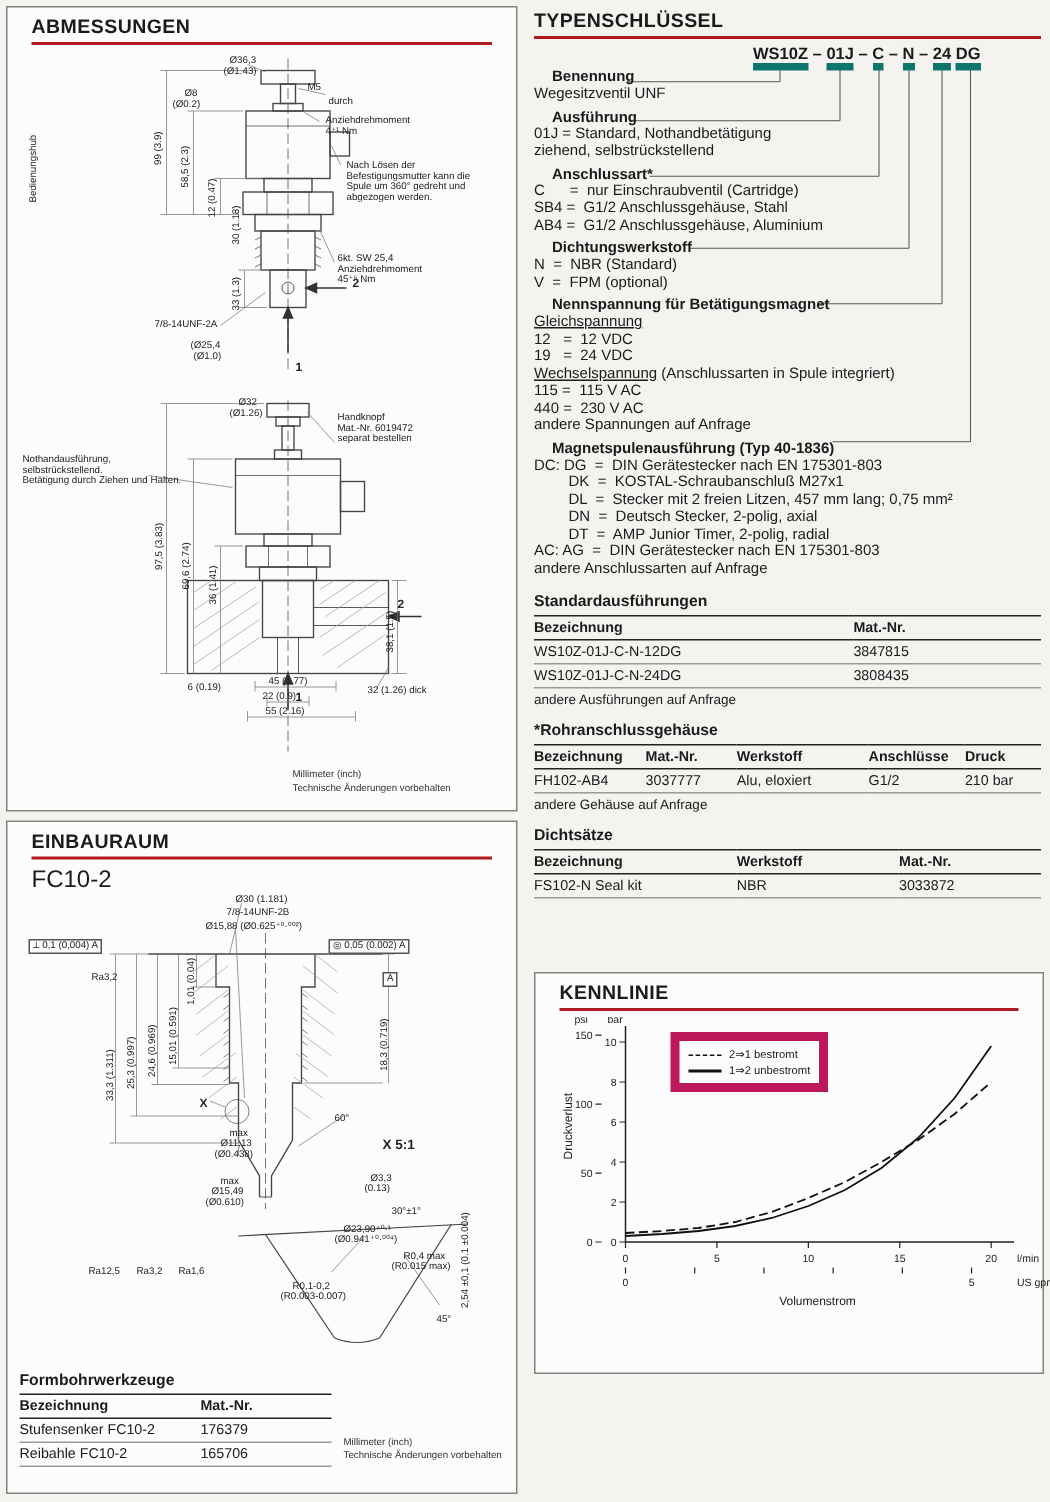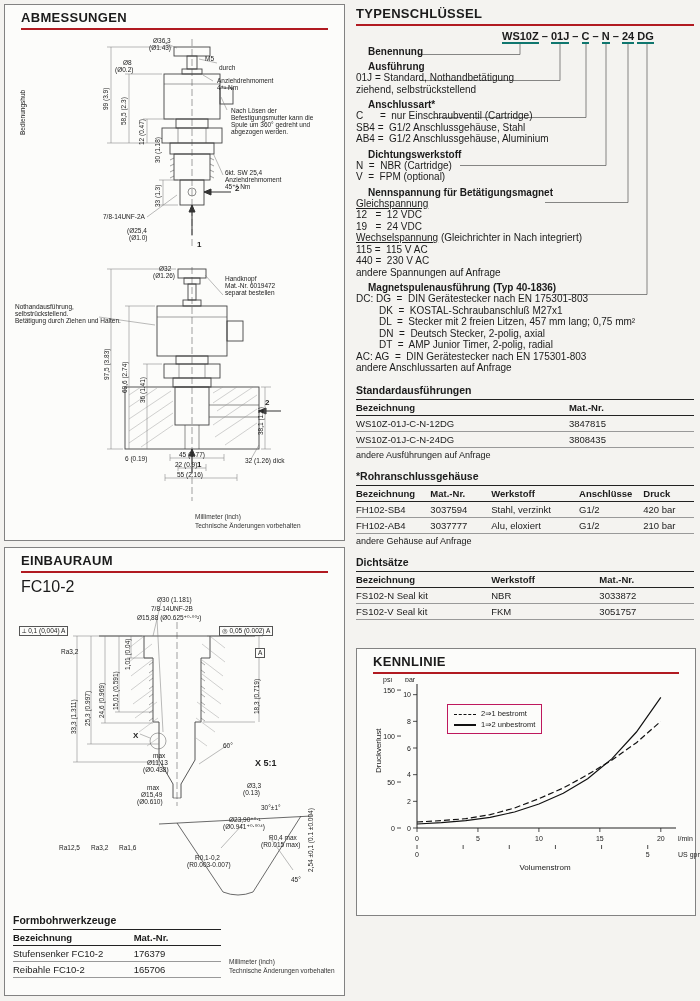--- a/index.html
+++ b/index.html
@@ -11,36 +11,36 @@
 .redline{height:2px;background:var(--accent);margin-top:3px;}
 .subtitle{font-size:16px;margin-top:5px;}
 .draw{position:absolute;}
 .draw svg{position:absolute;left:0;top:0;}
 .dl{position:absolute;font-size:6.5px;line-height:7.5px;white-space:nowrap;transform-origin:0 0;color:#222;}
 .dlb{border:1px solid #555;padding:0 2px;background:#fcfcfa;}
 .mmnote{position:absolute;font-size:6.5px;line-height:8.5px;color:#333;}
 .rcol{position:absolute;left:356px;top:6px;width:338px;}
 .connector{position:absolute;left:0;top:0;pointer-events:none;}
 .code{position:relative;margin:4px 0 2px 146px;font-size:11px;font-weight:bold;white-space:pre;}
-.code .seg{border-bottom:2px solid #0f766e;text-align:right;}
+.code .seg{border-bottom:5px solid #0f766e;text-align:right;}
 .ts-body{position:relative;margin-top:4px;}
 .h{font-size:10px;font-weight:bold;line-height:11px;position:relative;padding-left:12px;}
 .mt{margin-top:4px;}
 .ln{font-size:10px;line-height:11.5px;white-space:pre;position:relative;}
 .ind{padding-left:23px;}
 .ul{text-decoration:underline;}
 .tbl-title{font-size:10.5px;font-weight:bold;margin-top:10px;margin-bottom:3px;}
 table.tbl{width:100%;border-collapse:collapse;font-size:9.5px;}
 table.tbl th{font-weight:bold;text-align:left;border-top:1px solid #222;border-bottom:1px solid #222;padding:2px 2px 2px 0;}
 table.tbl td{border-bottom:1px solid #999;padding:2px 2px 2px 0;}
 .tbl-note{font-size:9px;margin-top:2px;}
 #kenn{left:356px;top:648px;width:340px;height:268px;}
 .cond{font-size:9px;margin-top:5px;}
 .chart{position:relative;margin-top:2px;height:205px;}
-.legend{position:absolute;left:74px;top:28px;border:1px solid #be185d;background:#fcfcfa;padding:3px 6px;font-size:7.5px;line-height:11px;z-index:2;}
+.legend{position:absolute;left:74px;top:12px;border:6px solid #be185d;background:#fcfcfa;padding:3px 6px;font-size:7.5px;line-height:11px;z-index:2;}
 .legend .sample{display:inline-block;width:22px;vertical-align:middle;margin-right:5px;}
 .s-dash{border-top:1px dashed #111;}
 .s-solid{border-top:2px solid #111;}
 #plot text{font-family:"Liberation Sans",sans-serif;fill:#1b1b1b;}
 </style>
 </head>
 <body>
 
 <div class="panel" style="left:4px;top:4px;width:341px;height:537px;">
   <div class="sec-title">ABMESSUNGEN</div>
@@ -386,39 +386,40 @@
     </g>
   </svg>
 
   <div class="sec-title">TYPENSCHLÜSSEL</div>
   <div class="redline"></div>
 
   <div class="code"><span class="seg">WS10Z</span><span> – </span><span class="seg">01J</span><span> – </span><span class="seg">C</span><span> – </span><span class="seg">N</span><span> – </span><span class="seg">24</span><span> </span><span class="seg">DG</span></div>
 
   <div class="ts-body">
     <div class="h">Benennung</div>
+    <div class="ln">Wegesitzventil UNF</div>
 
     <div class="h mt">Ausführung</div>
     <div class="ln">01J = Standard, Nothandbetätigung</div>
     <div class="ln">ziehend, selbstrückstellend</div>
 
     <div class="h mt">Anschlussart*</div>
     <div class="ln">C      =  nur Einschraubventil (Cartridge)</div>
     <div class="ln">SB4 =  G1/2 Anschlussgehäuse, Stahl</div>
     <div class="ln">AB4 =  G1/2 Anschlussgehäuse, Aluminium</div>
 
     <div class="h mt">Dichtungswerkstoff</div>
-    <div class="ln">N  =  NBR (Cartridge)</div>
+    <div class="ln">N  =  NBR (Standard)</div>
     <div class="ln">V  =  FPM (optional)</div>
 
     <div class="h mt">Nennspannung für Betätigungsmagnet</div>
     <div class="ln"><span class="ul">Gleichspannung</span></div>
     <div class="ln">12   =  12 VDC</div>
     <div class="ln">19   =  24 VDC</div>
-    <div class="ln"><span class="ul">Wechselspannung</span><span> (Gleichrichter in Nach integriert)</span></div>
+    <div class="ln"><span class="ul">Wechselspannung</span><span> (Anschlussarten in Spule integriert)</span></div>
     <div class="ln">115 =  115 V AC</div>
     <div class="ln">440 =  230 V AC</div>
     <div class="ln">andere Spannungen auf Anfrage</div>
 
     <div class="h mt">Magnetspulenausführung (Typ 40-1836)</div>
     <div class="ln">DC: DG  =  DIN Gerätestecker nach EN 175301-803</div>
     <div class="ln ind">DK  =  KOSTAL-Schraubanschluß M27x1</div>
     <div class="ln ind">DL  =  Stecker mit 2 freien Litzen, 457 mm lang; 0,75 mm²</div>
     <div class="ln ind">DN  =  Deutsch Stecker, 2-polig, axial</div>
     <div class="ln ind">DT  =  AMP Junior Timer, 2-polig, radial</div>
@@ -449,27 +450,20 @@
   <table class="tbl">
     <tbody>
         <tr>
       <th style="width:22%;">Bezeichnung</th>
       <th style="width:18%;">Mat.-Nr.</th>
       <th style="width:26%;">Werkstoff</th>
       <th style="width:19%;">Anschlüsse</th>
       <th>Druck</th>
     </tr>
     <tr>
-      <td>FH102-SB4</td>
-      <td>3037594</td>
-      <td>Stahl, verzinkt</td>
-      <td>G1/2</td>
-      <td>420 bar</td>
-    </tr>
-    <tr>
       <td>FH102-AB4</td>
       <td>3037777</td>
       <td>Alu, eloxiert</td>
       <td>G1/2</td>
       <td>210 bar</td>
     </tr>
   </tbody>
     </table>
   <div class="tbl-note">andere Gehäuse auf Anfrage</div>
 
@@ -478,25 +472,20 @@
     <tbody>
         <tr>
       <th style="width:40%;">Bezeichnung</th>
       <th style="width:32%;">Werkstoff</th>
       <th>Mat.-Nr.</th>
     </tr>
     <tr>
       <td>FS102-N Seal kit</td>
       <td>NBR</td>
       <td>3033872</td>
-    </tr>
-    <tr>
-      <td>FS102-V Seal kit</td>
-      <td>FKM</td>
-      <td>3051757</td>
     </tr>
   </tbody>
     </table>
 </div>
 
 <div class="panel" id="kenn">
   <div class="sec-title">KENNLINIE</div>
   <div class="redline"></div>
 
   <div class="chart">

